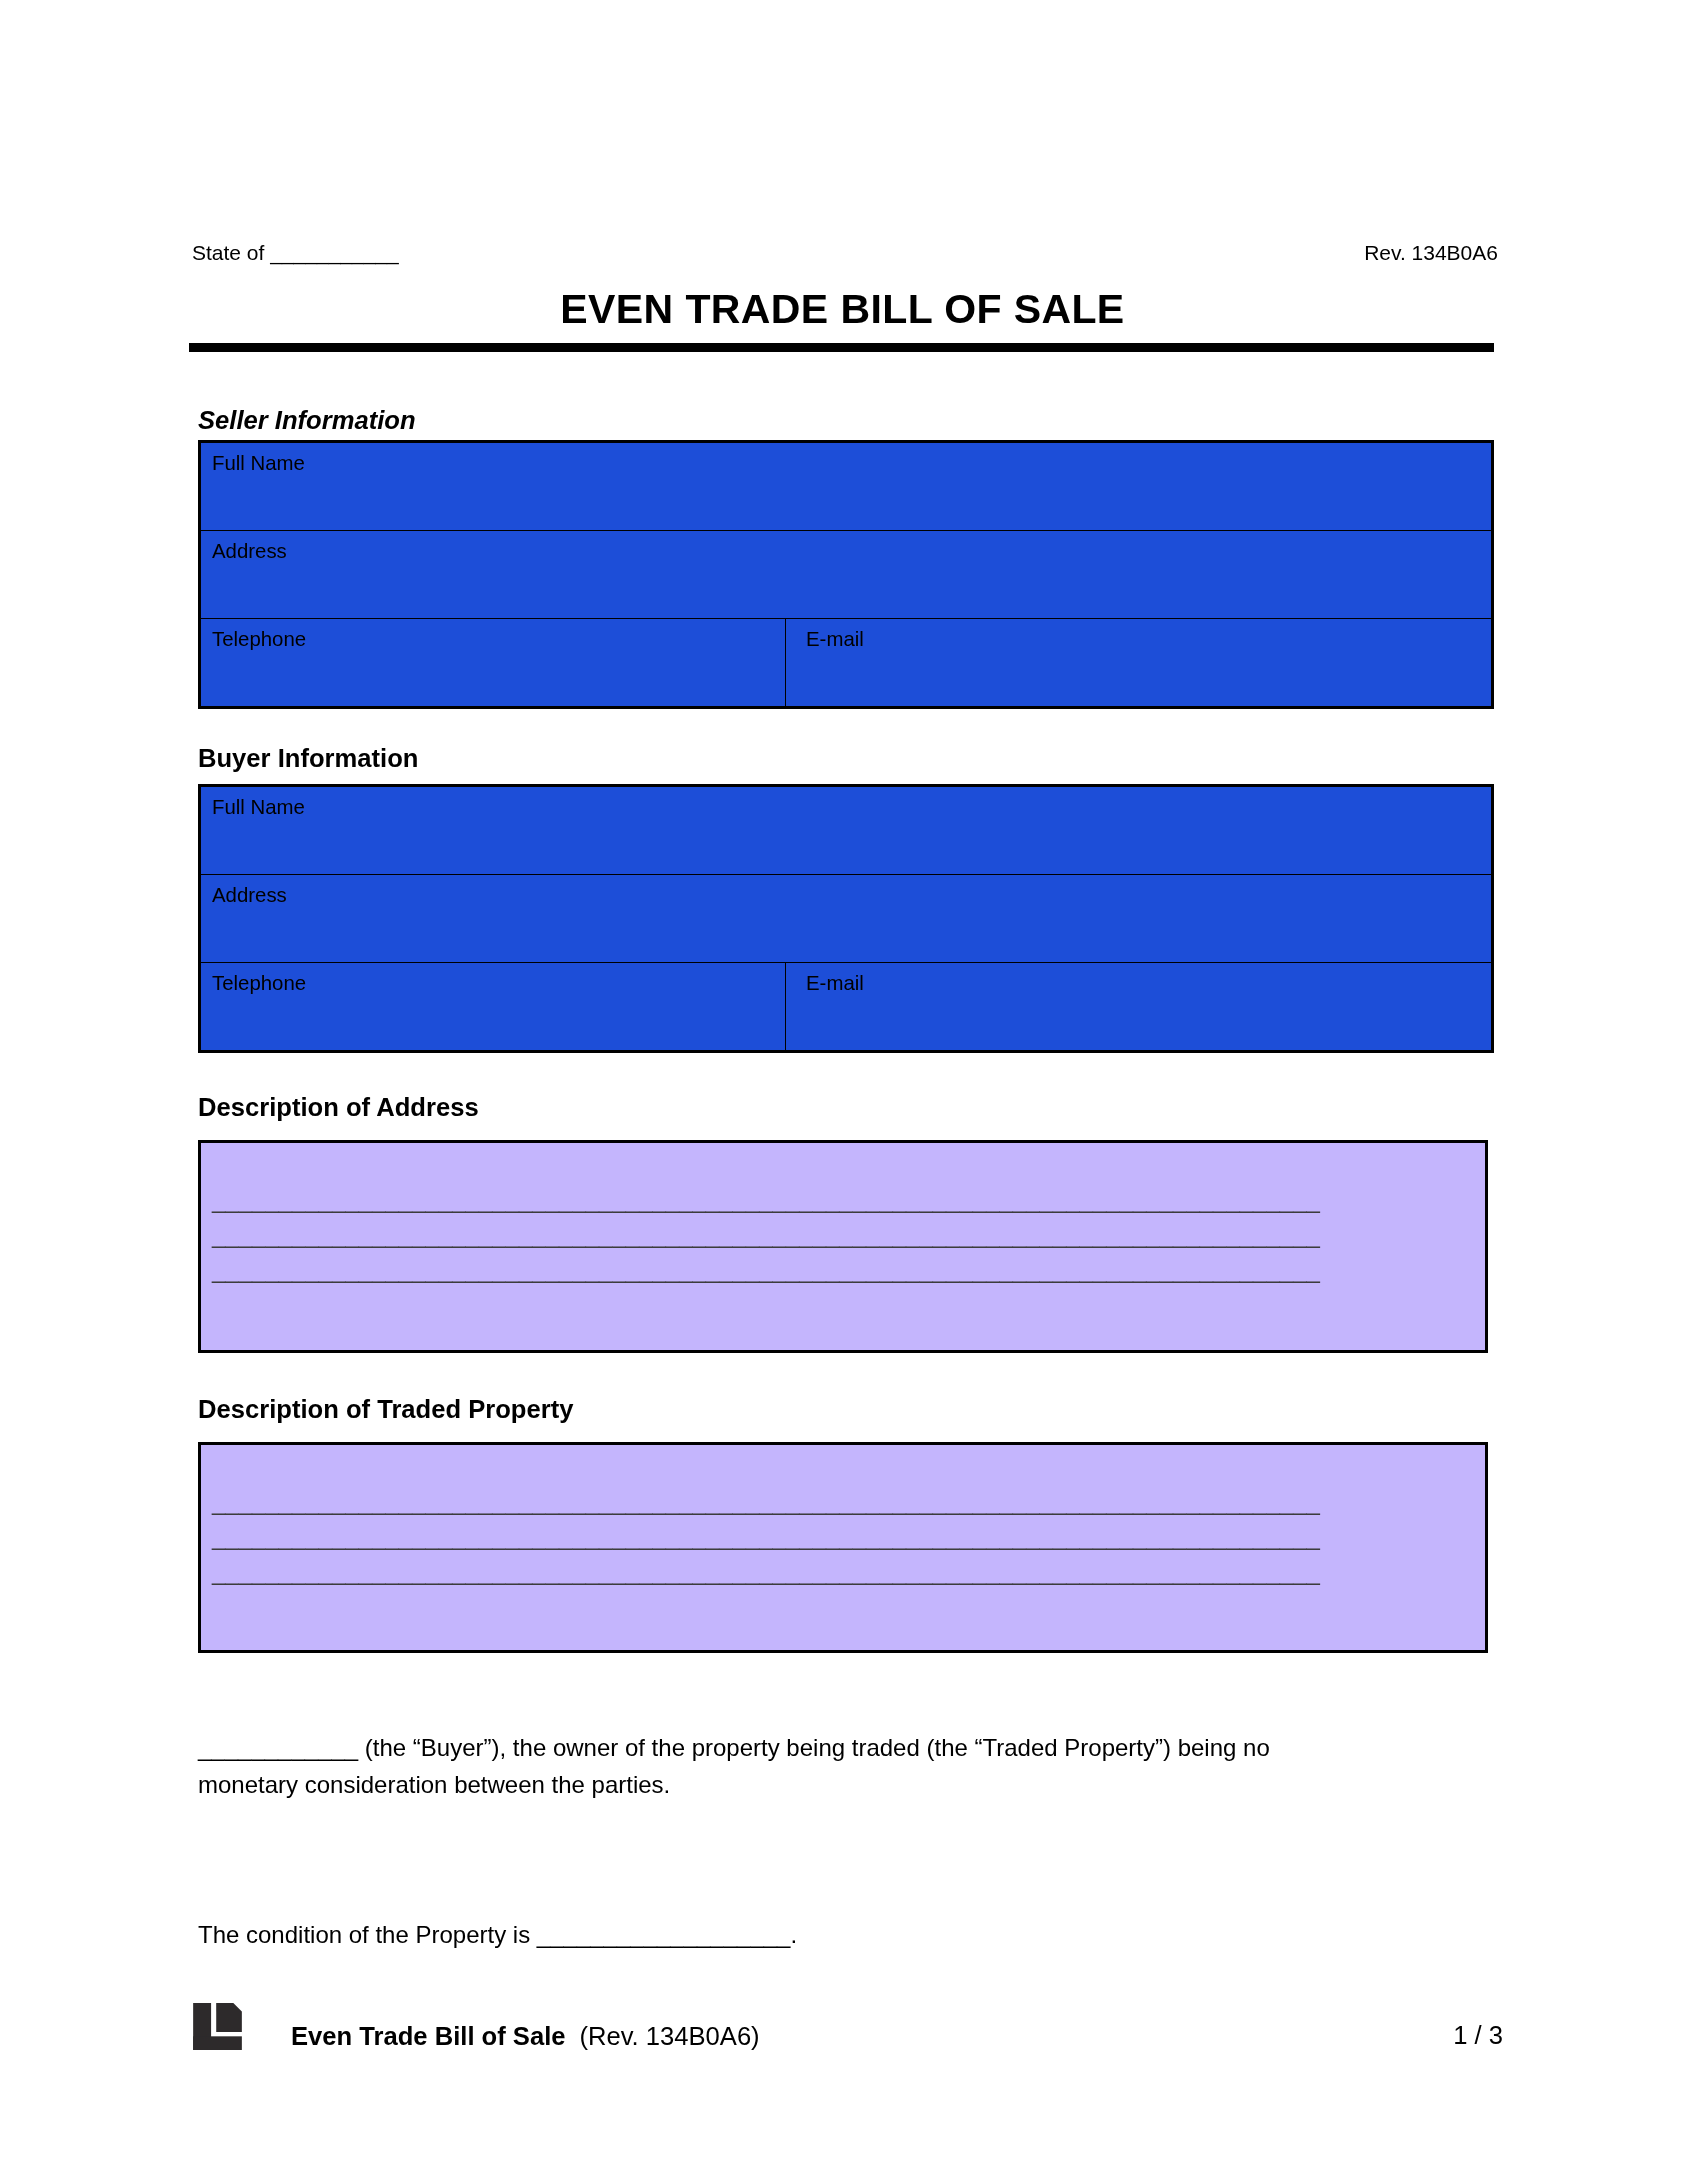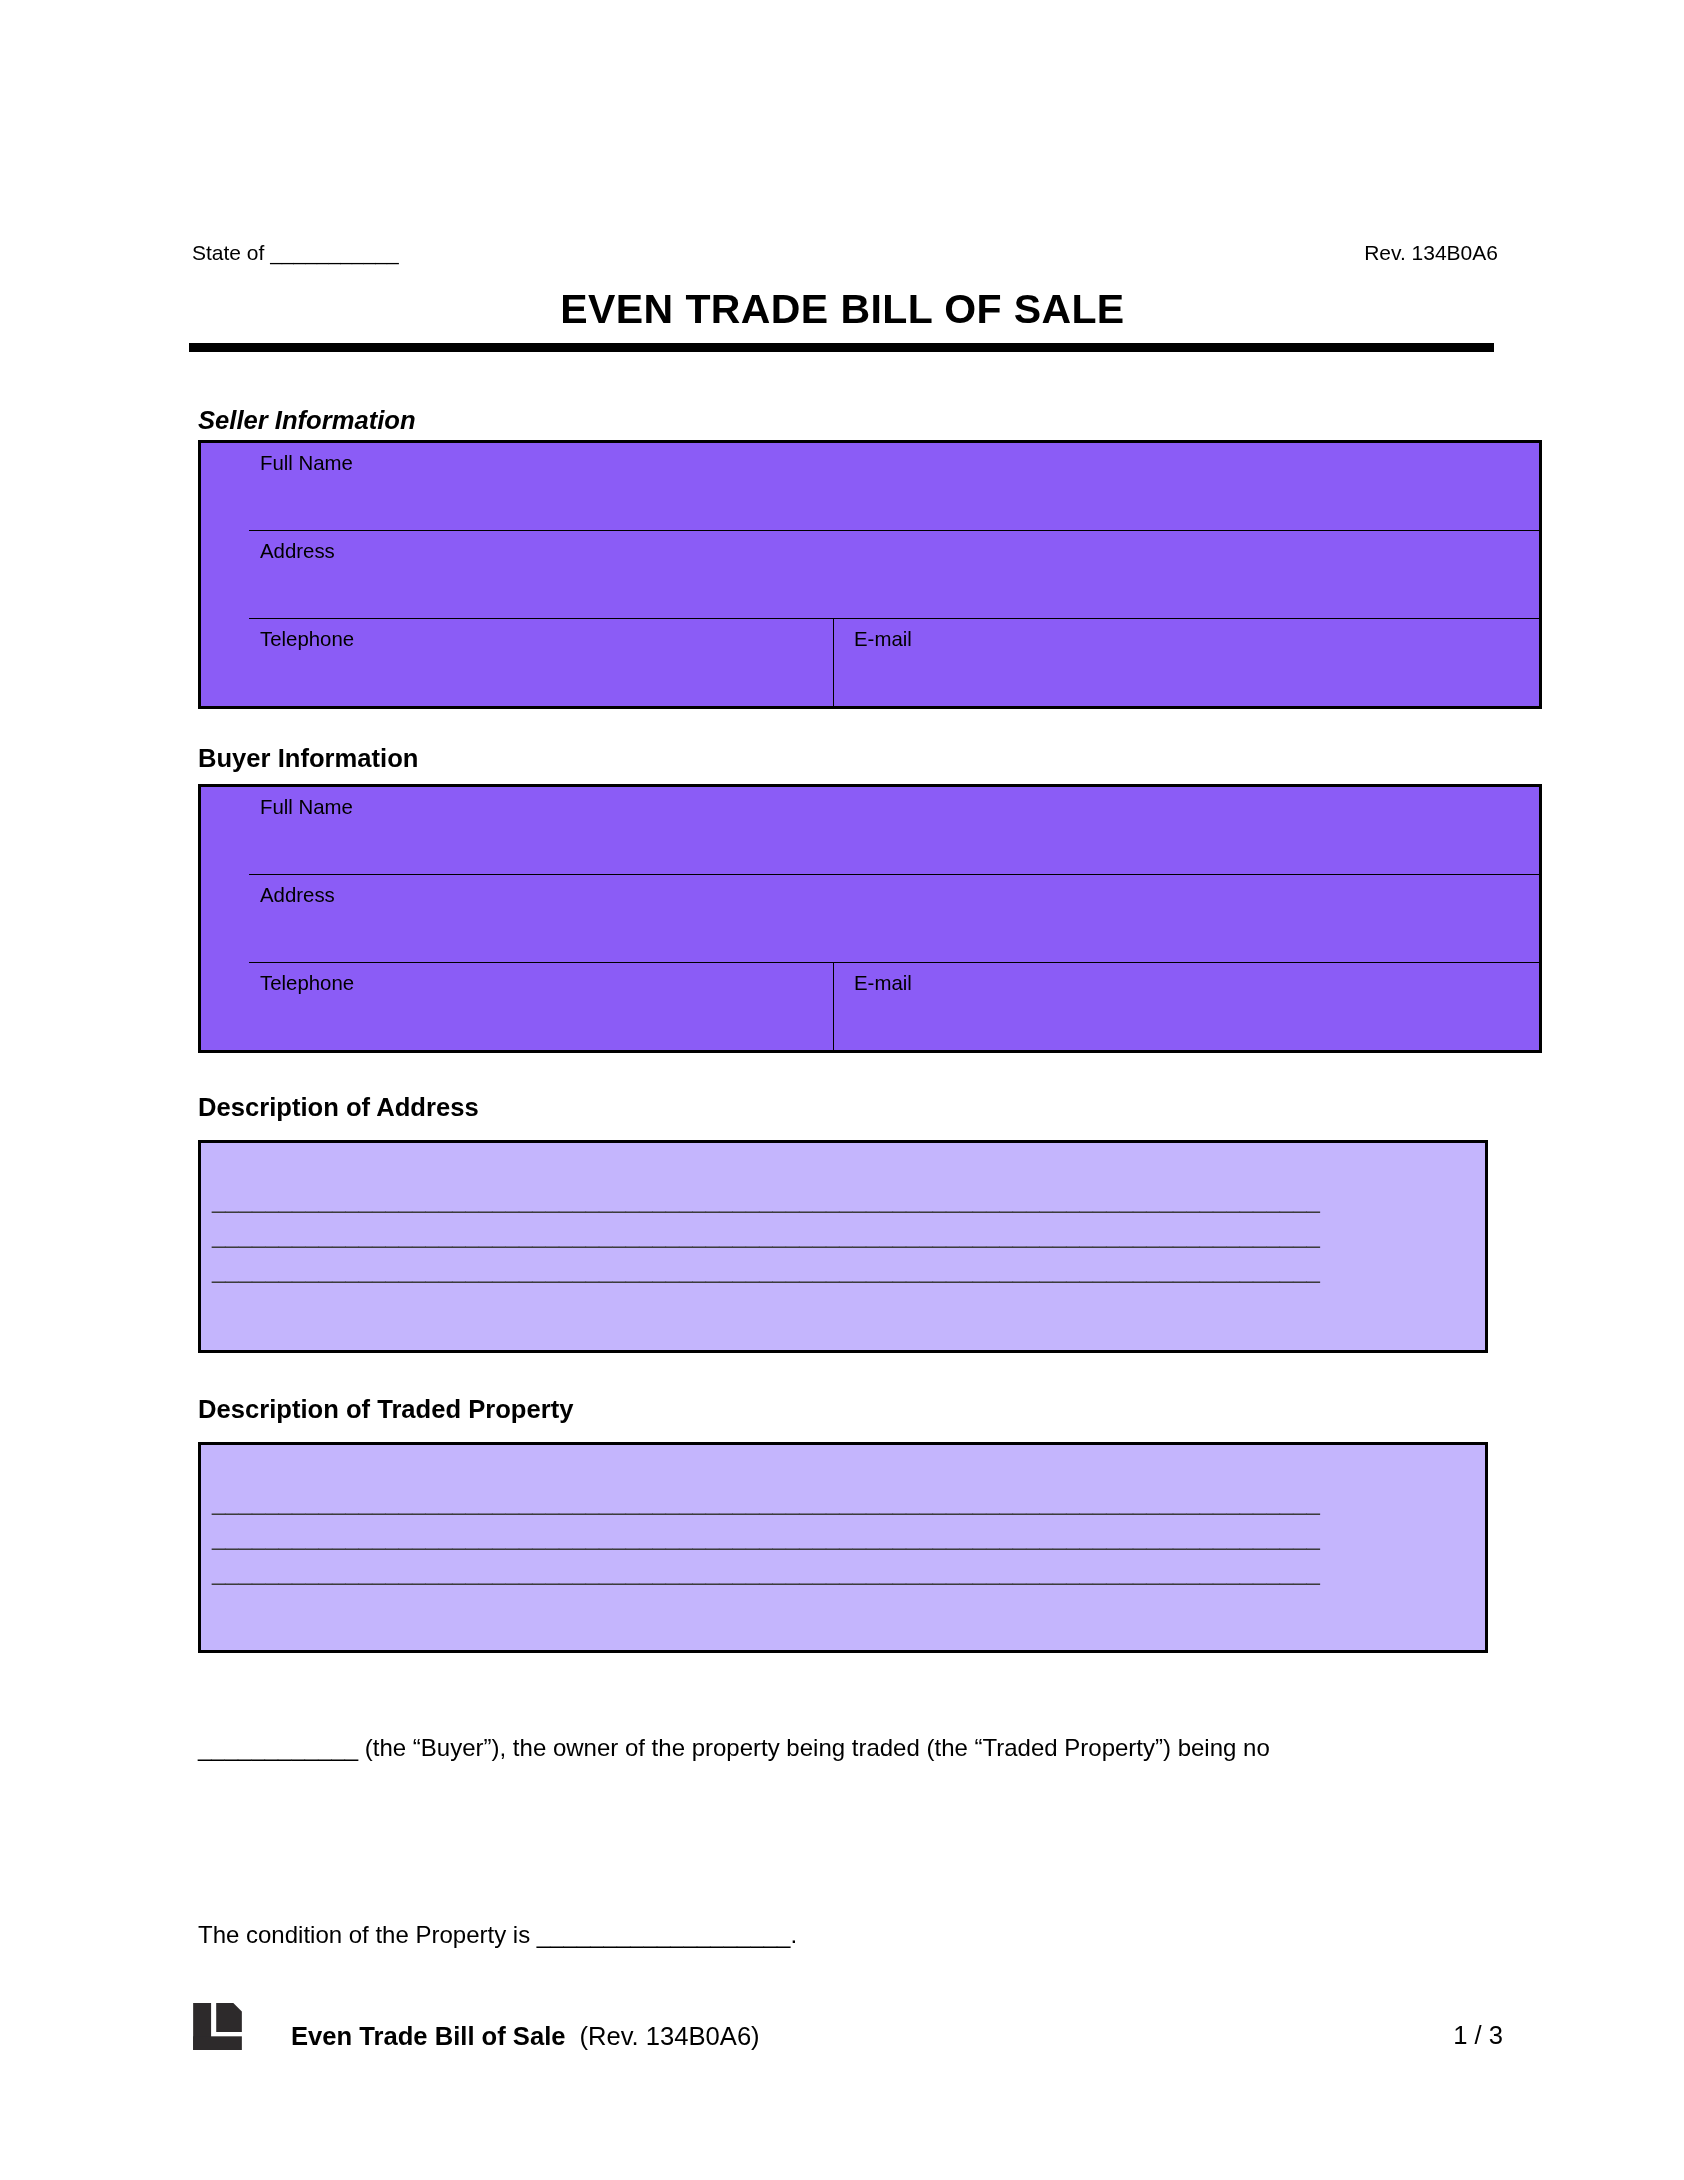--- a/index.html
+++ b/index.html
@@ -34,23 +34,22 @@
     left: 198px;
     font-size: 25.6px;
     font-weight: bold;
   }
 
   
   .info-table {
     left: 198px;
     width: 1290px;
     border: 3.4px solid #000000;
-    background: #8b5cf6;
+    background: #1d4ed8;
     box-sizing: content-box;
-    padding-left: 48px;
   }
   .info-row {
     height: 87px;
     border-bottom: 1.7px solid #000000;
   }
   .info-row.last { border-bottom: none; gap: 9px; }
   .split-row { display: flex; height: 87px; }
   .cell { box-sizing: border-box; }
   .cell-left {
     width: 585px;
@@ -165,20 +164,21 @@
 
 <div class="abs section-heading" style="top:1395px;">Description of Traded Property</div>
 <div class="abs desc-box" style="top:1442px; height:211px;">
   <div class="write-line">___________________________________________________________________________________</div>
   <div class="write-line">___________________________________________________________________________________</div>
   <div class="write-line">___________________________________________________________________________________</div>
 </div>
 
 <div class="abs body-text" style="top:1729px;">
   <div>____________ (the “Buyer”), the owner of the property being traded (the “Traded Property”) being no</div>
+  <div>monetary consideration between the parties.</div>
 </div>
 
 <div class="abs body-text" style="top:1916px;">The condition of the Property is ___________________.</div>
 
 <div class="abs footer-bar">
   <svg class="footer-logo" width="49" height="47" viewBox="0 0 57 55" xmlns="http://www.w3.org/2000/svg">
     <rect x="0" y="0" width="21" height="55" fill="#2d2a2b"></rect>
     <rect x="0" y="39" width="57" height="16" fill="#2d2a2b"></rect>
     <polygon points="27,0 47,0 57,10 57,34 27,34" fill="#2d2a2b"></polygon>
   </svg>

